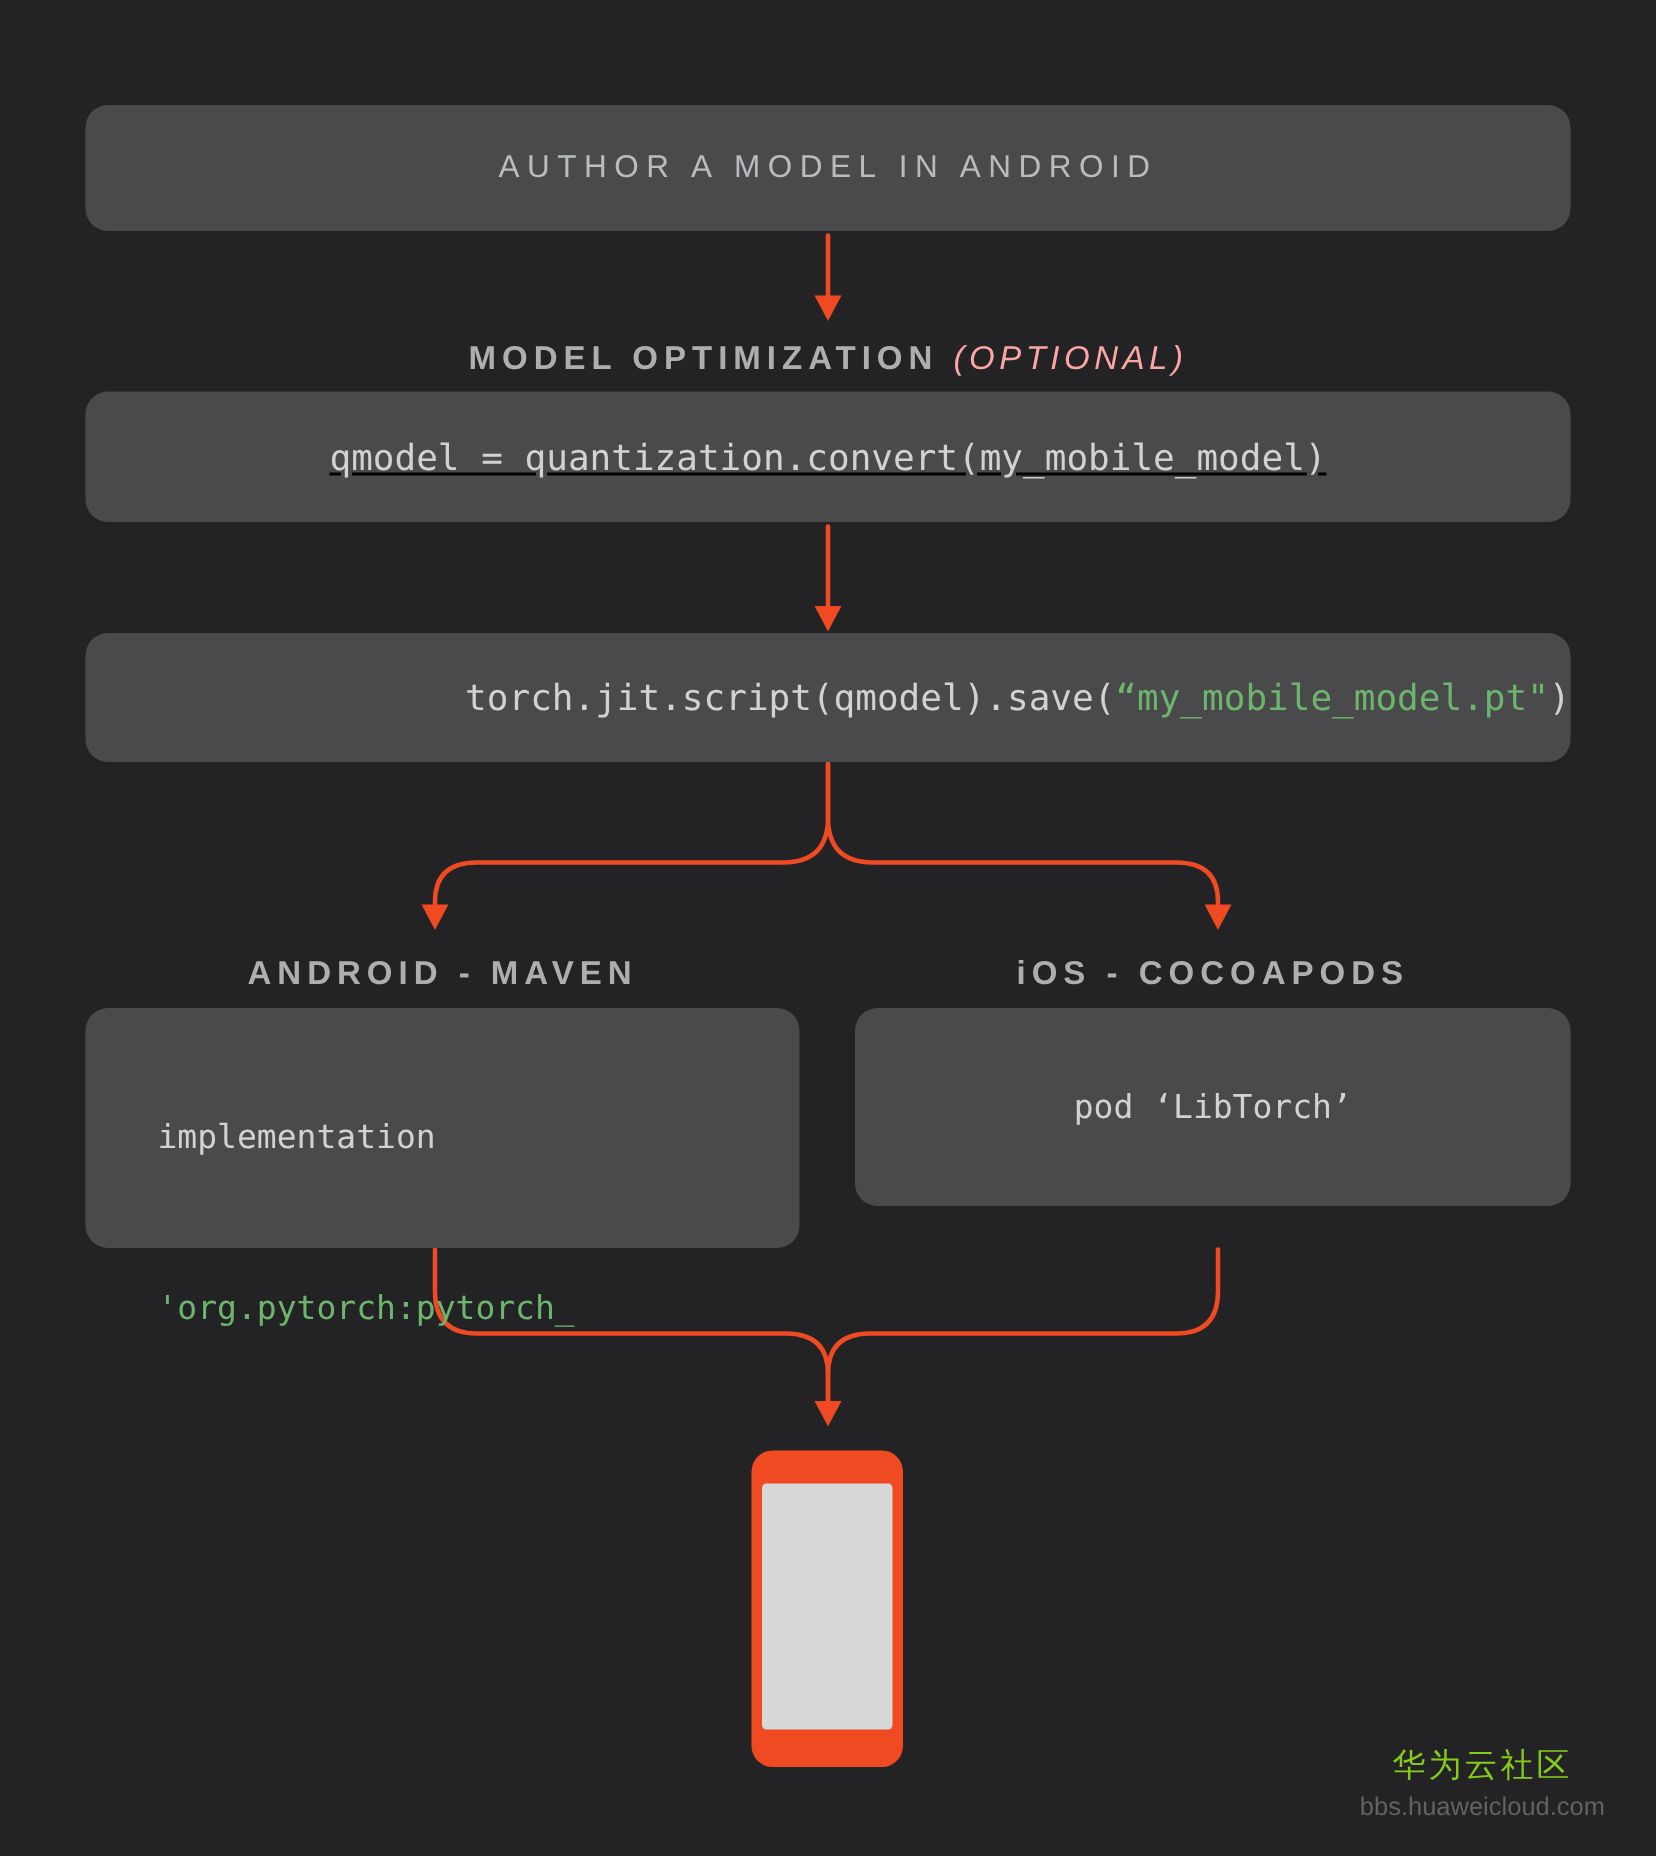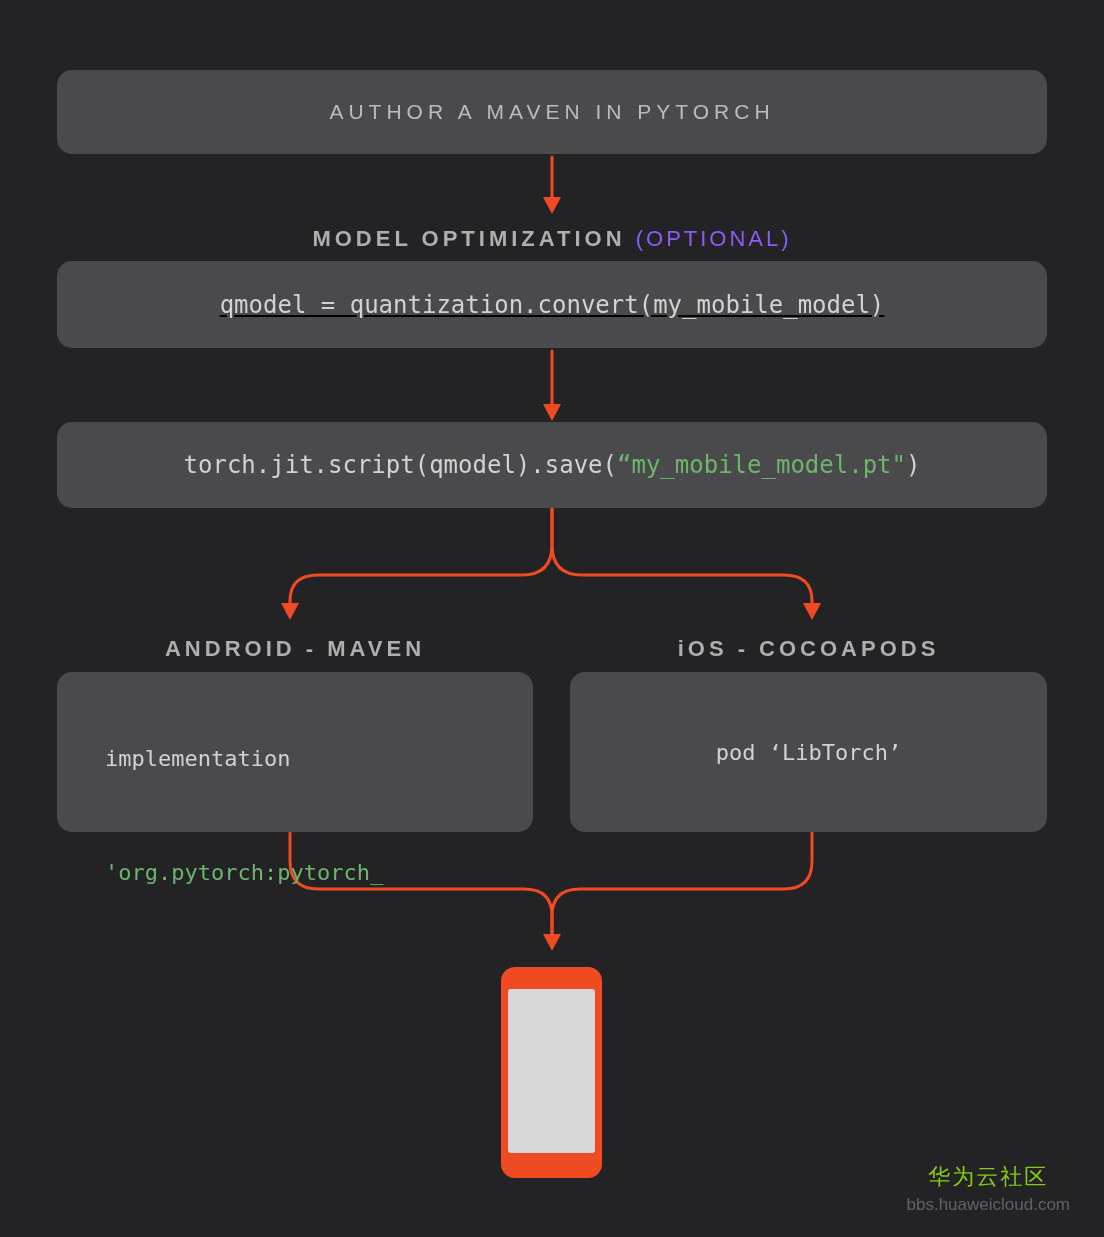--- a/index.html
+++ b/index.html
@@ -34,22 +34,23 @@
   .code .green, .code-green { color: #6db56d; }
   .section-label {
     position: absolute;
     text-align: center;
     color: #aeaeae;
     font-size: 22px;
     font-weight: 700;
     letter-spacing: 4px;
   }
   .section-label .optional {
+    font-style: italic;
     font-weight: 400;
-    color: #8b5cf6;
+    color: #fca5a5;
     letter-spacing: 3px;
   }
   .android-code {
     position: absolute;
     left: 105px;
     top: 664px;
     font-family: "DejaVu Sans Mono", monospace;
     font-size: 22px;
     line-height: 38px;
     color: #d2d2d2;
@@ -120,45 +121,45 @@
     <polygon points="290,620 281,603 299,603"></polygon>
     <path d="M552 509 V545 Q552 575 582 575 L784 575 Q812 575 812 601 V604"></path>
     <polygon points="812,620 803,603 821,603"></polygon>
 
     <path d="M290 833 V861 Q290 889 318 889 L524 889 Q552 889 552 916 V935"></path>
     <path d="M812 833 V861 Q812 889 784 889 L580 889 Q552 889 552 916 V935"></path>
     <polygon points="552,951 543,934 561,934"></polygon>
   </svg>
 
   <div class="box" style="left:57px; top:70px; width:990px; height:84px;">
-    <span class="box-title">AUTHOR A MAVEN IN PYTORCH</span>
+    <span class="box-title">AUTHOR A MODEL IN ANDROID</span>
   </div>
 
   <div class="section-label" style="left:0; top:226px; width:1104px;">
     <span>MODEL OPTIMIZATION </span><span class="optional">(OPTIONAL)</span>
   </div>
 
   <div class="box" style="left:57px; top:261px; width:990px; height:87px;text-decoration:underline;">
     <span class="code">qmodel = quantization.convert(my_mobile_model)</span>
   </div>
 
-  <div class="box" style="left:57px; top:422px; width:990px; height:86px;">
+  <div class="box" style="left:57px; top:422px; width:990px; height:86px;justify-content:flex-end;">
     <span class="code"><span>torch.jit.script(qmodel).save(</span><span class="green">“my_mobile_model.pt"</span><span>)</span></span>
   </div>
 
   <div class="section-label" style="left:57px; top:636px; width:476px;">ANDROID - MAVEN</div>
   <div class="section-label" style="left:570px; top:636px; width:477px;">iOS - COCOAPODS</div>
 
   <div class="box" style="left:57px; top:672px; width:476px; height:160px;"></div>
   <div class="android-code">
     <div>implementation</div>
     <div class="code-green">'org.pytorch:pytorch_</div>
   </div>
 
-  <div class="box" style="left:570px; top:672px; width:477px; height:160px;">
+  <div class="box" style="left:570px; top:672px; width:477px; height:132px;">
     <span class="code" style="font-size:22px;">pod ‘LibTorch’</span>
   </div>
 
   <div class="phone">
     <div class="screen"></div>
   </div>
 
   <div class="watermark">
     <div class="wm-title">华为云社区</div>
     <div class="wm-sub">bbs.huaweicloud.com</div>

